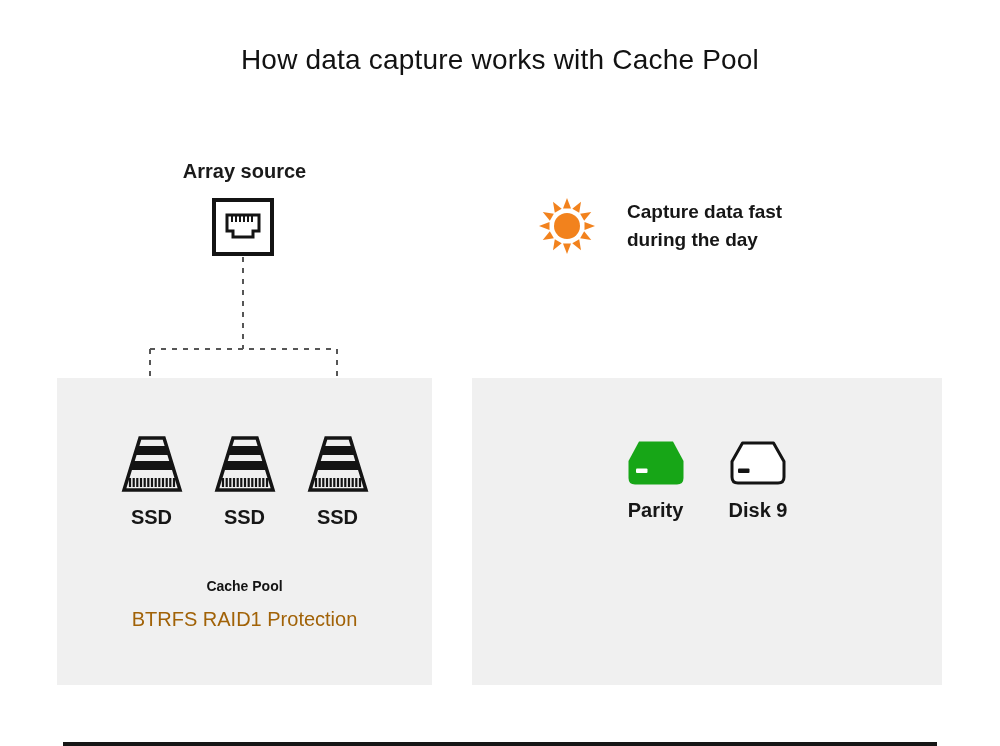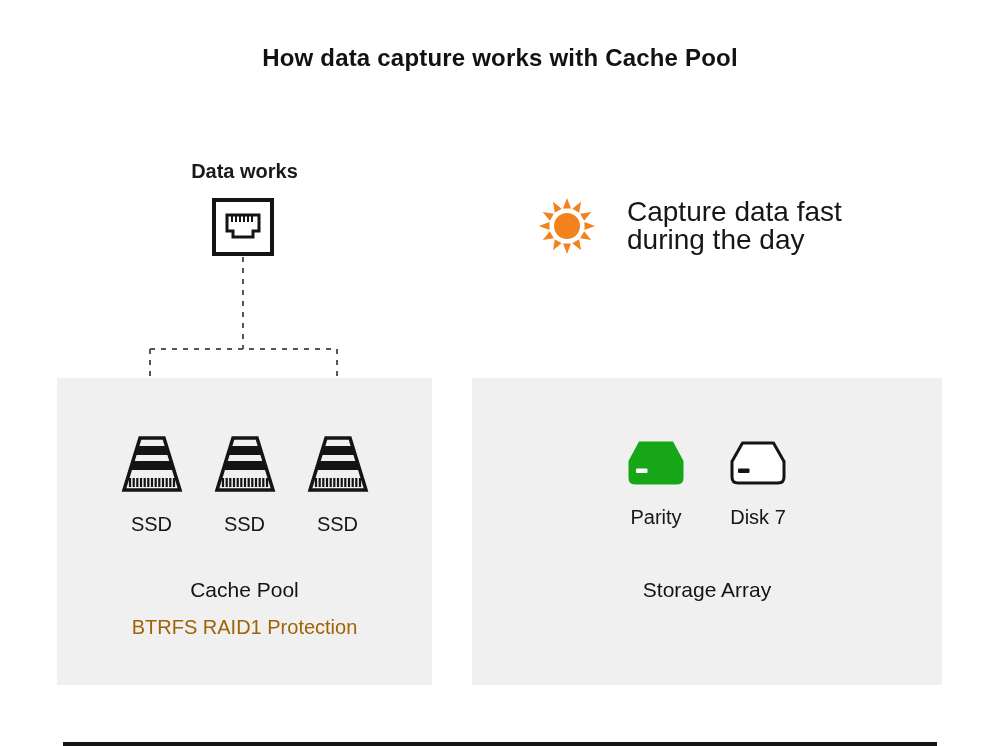--- a/index.html
+++ b/index.html
@@ -12,79 +12,79 @@
   .canvas {
     position:relative;
     width:1000px; height:746px;
     background:#ffffff;
     overflow:hidden;
     margin:0 auto;
   }
   .title {
     position:absolute; top:44px; left:0; width:100%;
     text-align:center;
-    font-size:24px; font-weight:700; letter-spacing:0.2px;
+    font-size:28px; font-weight:400; letter-spacing:0.2px;
     color:#121212;
   }
   .ds-label {
     position:absolute; top:160px; left:57px; width:375px;
     text-align:center; font-size:20px; font-weight:700;
   }
   .eth-wrap { position:absolute; left:211px; top:197px; width:64px; height:60px; }
   .connector-wrap { position:absolute; left:140px; top:255px; width:212px; height:180px; }
 
   .sun-row {
     position:absolute; left:538px; top:197px;
     display:flex; align-items:center; gap:31px;
   }
   .sun-caption {
-    font-size:28px; font-weight:400; line-height:28px;
+    font-size:19px; font-weight:700; line-height:28px;
     white-space:pre-line; color:#161616;
   }
 
   .panel {
     position:absolute; top:378px; height:307px;
     background:#F0F0F0;
   }
   .panel.left  { left:57px;  width:375px; }
   .panel.right { left:472px; width:470px; }
 
   .drive-row { display:flex; justify-content:center; align-items:flex-end; }
   .panel.left  .drive-row { margin-top:57px; gap:31px; }
   .panel.right .drive-row { margin-top:62px; gap:44px; }
 
   .drive { display:flex; flex-direction:column; align-items:center; }
   .drive .drive-label {
-    margin-top:20px; font-size:20px; font-weight:400; color:#161616;
+    margin-top:13px; font-size:20px; font-weight:700; color:#161616;
     white-space:nowrap;
   }
 
   .panel-caption {
     position:absolute; left:0; right:0; top:200px;
     text-align:center;
   }
-  .panel-caption .pc-title { font-size:21px; font-weight:400; color:#141414; }
+  .panel-caption .pc-title { font-size:14px; font-weight:700; color:#141414; }
   .panel-caption .pc-sub   { margin-top:14px; font-size:20px; font-weight:400; color:#a16207; }
 
   .dashed-line { stroke:#565656; stroke-width:2; stroke-dasharray:5 6; fill:none; }
   .arrow-head  { fill:#4a4a4a; }
 
   .bottom-bar {
     position:absolute; bottom:0; left:63px; right:63px; height:4px;
     background:#161616;
   }
 </style>
 </head>
 <body>
 
 <div class="canvas">
 
   <div class="title">How data capture works with Cache Pool</div>
 
-  <div class="ds-label">Data works</div>
+  <div class="ds-label">Array source</div>
 
   <div class="eth-wrap">
     <svg width="64" height="60" viewBox="0 0 64 60" aria-hidden="true">
       <rect x="3" y="3" width="58" height="54" fill="none" stroke="#141414" stroke-width="4"></rect>
       <path d="M16 18 H48 V34 H42 V40 H22 V34 H16 Z" fill="none" stroke="#141414" stroke-width="3" stroke-linejoin="miter"></path>
       <path d="M21 18v7M25 18v7M29 18v7M33 18v7M37 18v7M41 18v7" stroke="#141414" stroke-width="2" fill="none"></path>
     </svg>
   </div>
 
   <div class="connector-wrap">
@@ -174,25 +174,24 @@
         <div class="drive-label">Parity</div>
       </div>
 
 
 
       <div class="drive">
         <svg width="58" height="46" viewBox="0 0 58 46" aria-hidden="true">
           <path d="M13.5 3 H44.5 L55 21.5 V37 Q55 43 49 43 H9 Q3 43 3 37 V21.5 Z" fill="#ffffff" stroke="#141414" stroke-width="3" stroke-linejoin="round"></path>
           <rect x="9" y="28.5" width="11.5" height="4.5" rx="1" fill="#141414"></rect>
         </svg>
-        <div class="drive-label">Disk 7</div>
+        <div class="drive-label">Disk 9</div>
       </div>
 
     </div>
 
     <div class="panel-caption">
-      <div class="pc-title">Storage Array</div>
     </div>
   </div>
 
   <div class="bottom-bar"></div>
 
 </div>
 
 </body></html>

